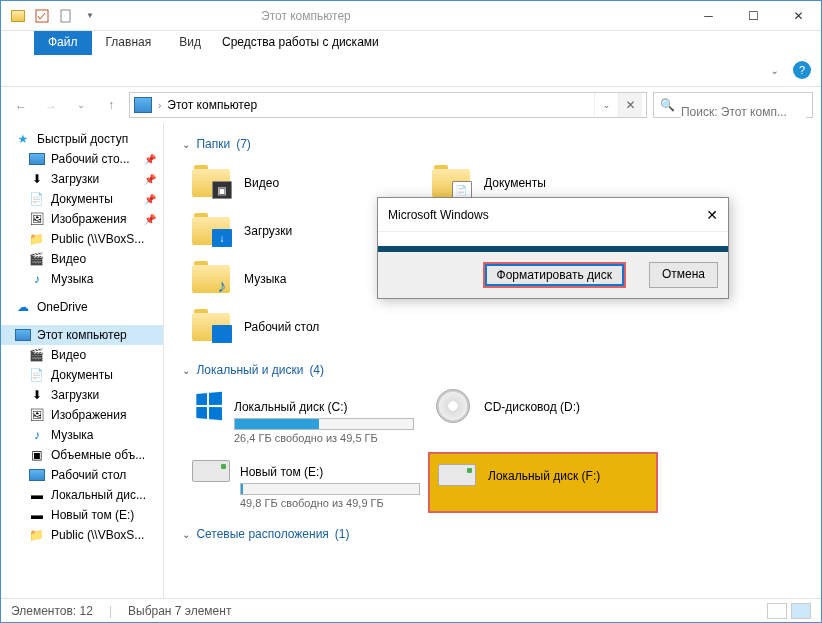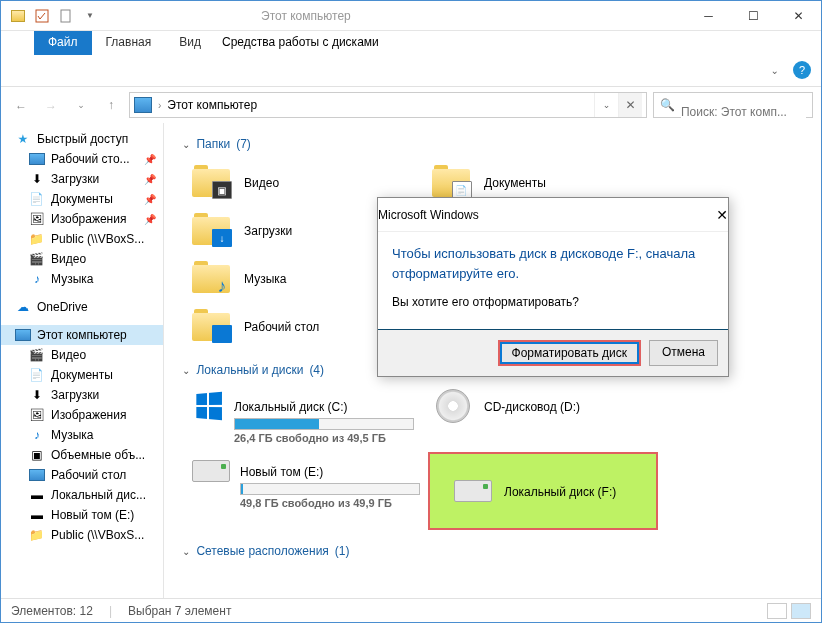--- a/index.html
+++ b/index.html
@@ -52,41 +52,41 @@
 .group-header .chev { font-size: 10px; color: #555; }
 .folder-grid { display: flex; flex-wrap: wrap; gap: 4px 10px; margin-left: 6px; }
 .folder-item { width: 230px; display: flex; align-items: center; gap: 10px; padding: 4px; }
 .folder-item .ficon { width: 42px; height: 36px; position: relative; }
 .ficon .folder-back { position: absolute; left: 0; top: 4px; width: 38px; height: 28px; background: linear-gradient(#ffe9a8,#f0c850); border-radius: 2px; }
 .ficon .folder-tab { position: absolute; left: 2px; top: 0; width: 14px; height: 6px; background: #f0c850; border-radius: 2px 2px 0 0; }
 .ficon .overlay { position: absolute; right: 2px; bottom: 2px; width: 20px; height: 18px; background: #fff; border: 1px solid #888; border-radius: 1px; font-size: 10px; display: flex; align-items: center; justify-content: center; }
 .folder-item .lbl { font-size: 12px; }
 
 .drive-item { width: 230px; display: flex; gap: 10px; padding: 4px; }
-.drive-item.selected-red { border: 2px solid #e06060; background: #bef264; padding: 22px; }
+.drive-item.selected-red { border: 2px solid #e06060; background: #eab308; padding: 6px; }
 .drive-icon { width: 42px; height: 30px; display: flex; align-items: center; justify-content: center; }
 .drive-hdd { width: 38px; height: 22px; background: #e8e8e8; border: 1px solid #aaa; border-radius: 2px; position: relative; }
 .drive-hdd::after { content: ""; position: absolute; right: 3px; top: 3px; width: 5px; height: 5px; background: #4caf50; border-radius: 1px; }
 .win-logo { display: grid; grid-template-columns: 1fr 1fr; grid-template-rows: 1fr 1fr; gap: 2px; width: 26px; height: 26px; transform: perspective(30px) rotateY(-12deg); }
 .win-logo div { background: #0078d7; }
 .drive-cd { width: 34px; height: 34px; border-radius: 50%; background: radial-gradient(circle,#fff 20%,#ddd 22%,#eee 60%,#ccc 65%); border: 1px solid #aaa; }
 .drive-info { flex: 1; margin-top: 9px; }
 .drive-info .name { font-size: 12px; margin-bottom: 4px; }
 .drive-bar { width: 180px; height: 12px; border: 1px solid #bbb; background: #f4f4f4; margin-bottom: 2px; }
 .drive-bar .fill { height: 100%; background: #2aa0dc; }
-.drive-info .stat { font-size: 11px; color: #666; font-weight: bold; }
+.drive-info .stat { font-size: 11px; color: #666; }
 
 
 .dialog { position: absolute; left: 376px; top: 196px; width: 352px; background: #fff; border: 1px solid #888; box-shadow: 2px 2px 12px rgba(0,0,0,0.25); }
-.dialog .dlg-title { height: 34px; display: flex; align-items: center; padding: 0 0; background: #fff; border-bottom: 1px solid #eee; }
+.dialog .dlg-title { height: 34px; display: flex; align-items: center; padding: 0 10px; background: #fff; border-bottom: 1px solid #eee; }
 .dialog .dlg-title .close { margin-left: auto; font-size: 14px; }
 .dialog .dlg-body { padding: 12px 14px 10px 14px; background: #fff; }
 .dialog .dlg-msg { color: #0a4f9a; font-size: 13px; line-height: 1.5; margin-bottom: 12px; }
 .dialog .dlg-q { font-size: 12px; margin-bottom: 10px; }
-.dialog .dlg-footer { background: #f0f0f0; padding: 10px; display: flex; justify-content: flex-end; gap: 8px; border-top: 1px solid #0c4a6e; }
+.dialog .dlg-footer { background: #f0f0f0; padding: 10px; display: flex; justify-content: flex-end; gap: 23px; border-top: 6px solid #0c4a6e; margin-top: 14px; }
 .dialog .btn { padding: 4px 12px; background: #e8e8e8; border: 1px solid #aaa; font-size: 12px; }
 .dialog .btn.primary { border: 2px solid #e06060; outline: 2px solid #0a78d4; outline-offset: -4px; }
 
 
 .statusbar { position: absolute; bottom: 0; left: 0; right: 0; height: 24px; border-top: 1px solid #e1e1e1; display: flex; align-items: center; padding: 0 10px; gap: 16px; font-size: 11px; color: #555; background: #fff; }
 .statusbar .view-icons { margin-left: auto; display: flex; gap: 4px; }
 .statusbar .view-icons div { width: 20px; height: 16px; border: 1px solid #ccc; }
 
 svg { display: block; }
 </style>
@@ -354,24 +354,20 @@
       <span>(1)</span>
     </div>
   </div>
 </div>
 
 <div class="dialog">
   <div class="dlg-title">
     <span>Microsoft Windows</span>
     <span class="close">✕</span>
   </div>
-  <div class="dlg-body">
-    <div class="dlg-msg">Чтобы использовать диск в дисководе F:, сначала отформатируйте его.</div>
-    <div class="dlg-q">Вы хотите его отформатировать?</div>
-  </div>
   <div class="dlg-footer">
     <div class="btn primary">Форматировать диск</div>
     <div class="btn">Отмена</div>
   </div>
 </div>
 
 <div class="statusbar">
   <span>Элементов: 12</span>
   <span style="color:#ccc;">|</span>
   <span>Выбран 7 элемент</span>

